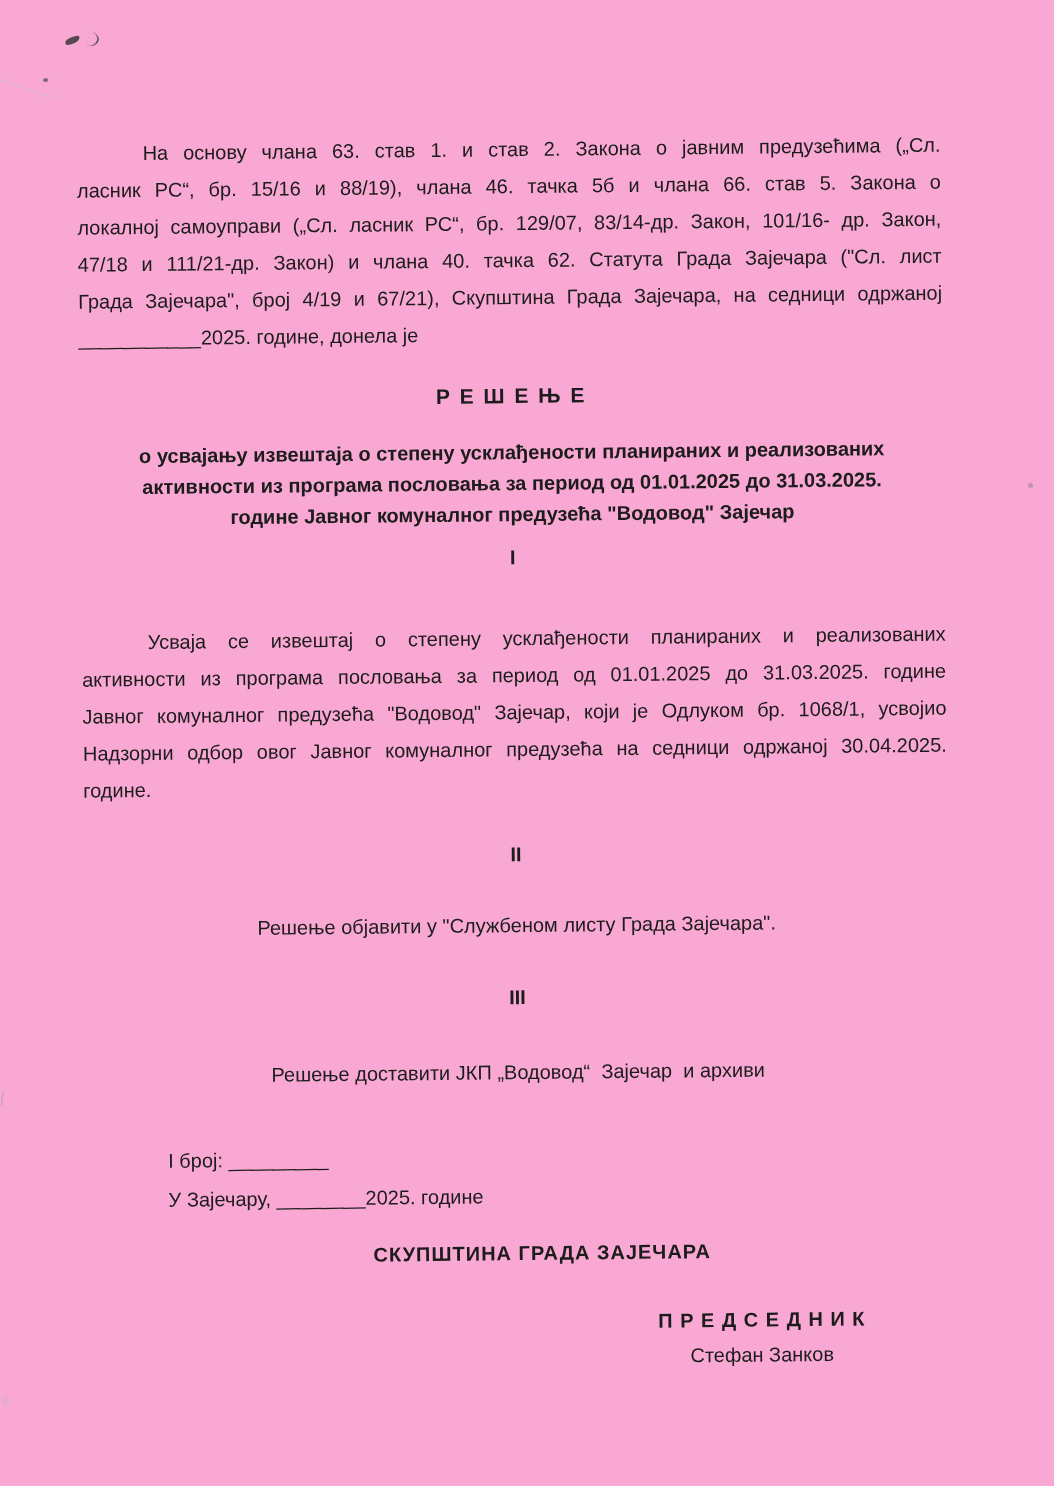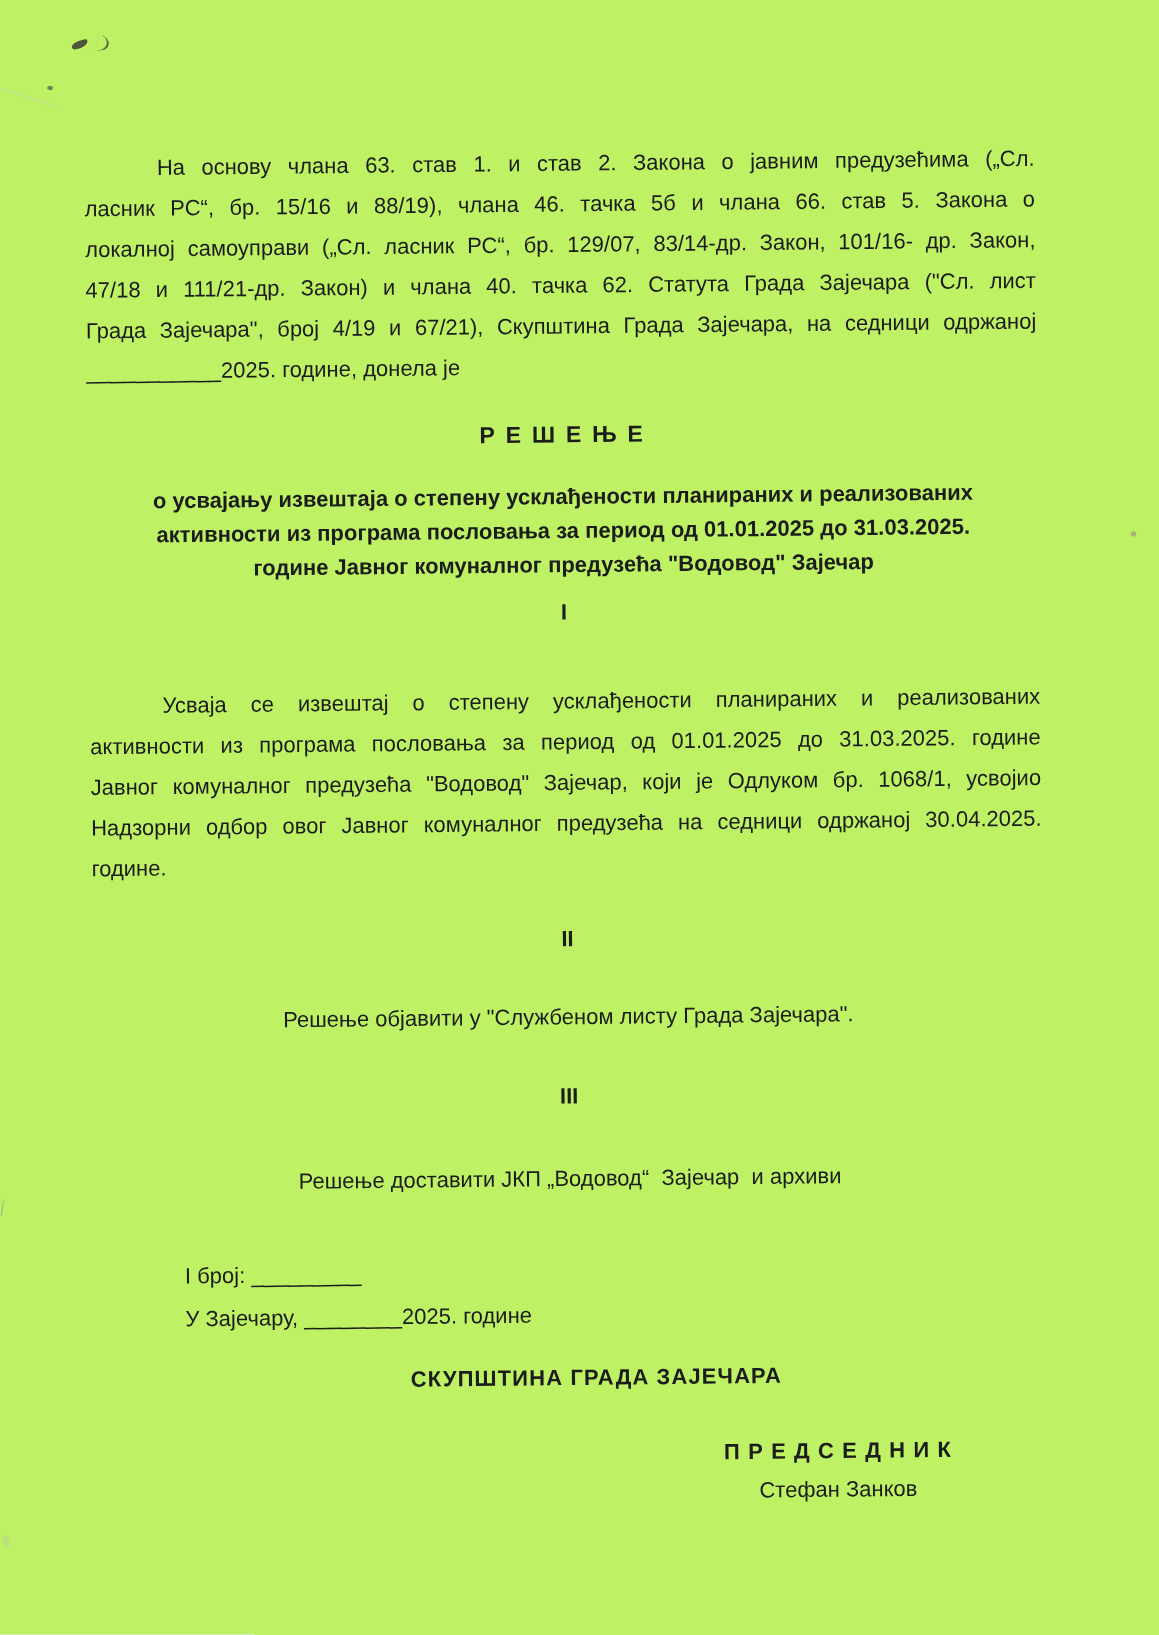--- a/index.html
+++ b/index.html
@@ -1,21 +1,21 @@
 <!DOCTYPE html>
 <html><head>
 <meta charset="utf-8">
 <style>
   html,body { margin:0; padding:0; background:#e8e8e8; }
   .page {
     position: relative;
     width: 1054px;
     height: 1486px;
     margin: 0 auto;
-    background: #bef264;
+    background: #f9a8d4;
     overflow: hidden;
     font-family: "Liberation Sans", sans-serif;
     color: #1c1c1c;
   }
   .content {
     position: absolute;
     inset: 0;
     transform: rotate(-0.6deg);
     transform-origin: 50% 45%;
   }

